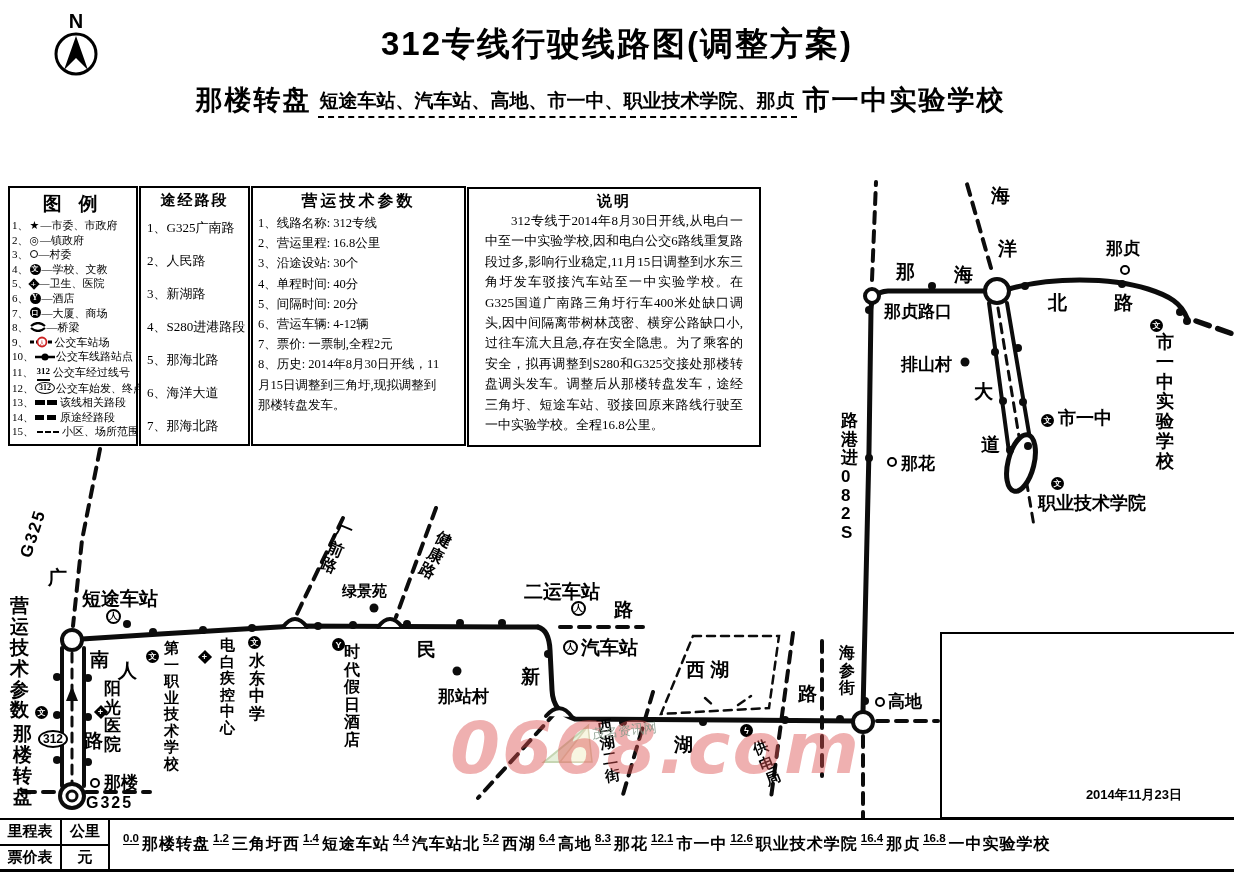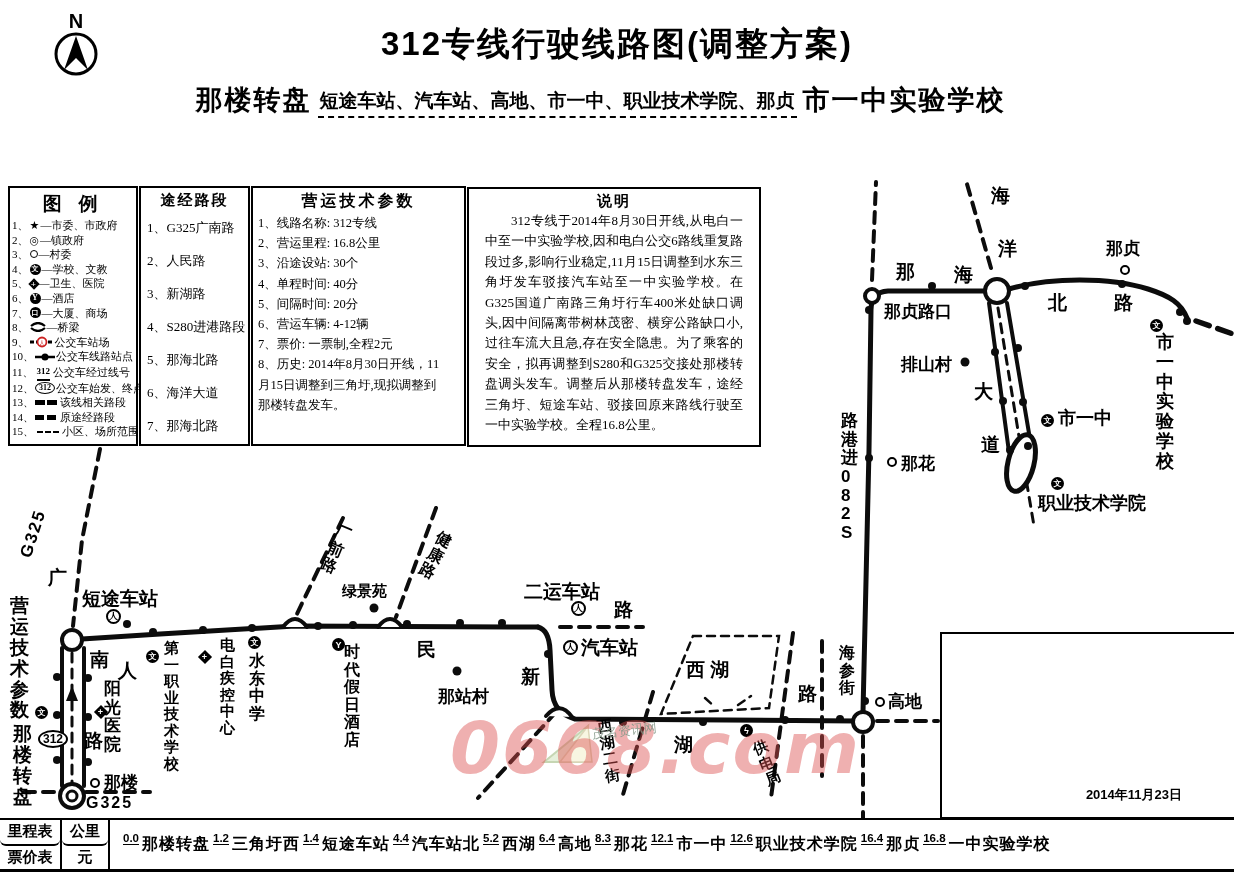--- a/index.html
+++ b/index.html
@@ -53,21 +53,21 @@
   .seg-dash{display:inline-block;width:9px;height:5px;background:#000;margin-right:3px;}
   .seg-area{display:inline-block;width:22px;border-top:2px dashed #000;margin:0 2px;}
   .l312{font-size:9px;font-weight:bold;border-bottom:2px solid #000;margin:0 2px;}
   
   #wm-text{left:450px;top:706px;font-size:72px;font-weight:bold;color:rgba(219,80,80,0.45);z-index:6;letter-spacing:2px;font-family:"DejaVu Sans",sans-serif;font-style:italic;}
   #wm-site{left:592px;top:722px;font-size:13px;color:rgba(130,150,135,0.85);z-index:6;transform:rotate(-6deg);}
   
   #mtable{left:0;top:818px;width:1234px;height:49px;border-top:2.5px solid #000;border-bottom:5px solid #000;display:flex;z-index:5;background:#fff;box-sizing:content-box;}
   .mt-col{display:flex;flex-direction:column;}
   .mt-cell{flex:1;display:flex;align-items:center;justify-content:center;font-size:15px;font-weight:600;white-space:nowrap;}
-  .mt-col .mt-cell:first-child{border-bottom:2px solid #000;border-radius:6px;}
+  .mt-col .mt-cell:first-child{border-bottom:2px solid #000;}
   #mt-c1{width:60px;border-right:2px solid #000;}
   #mt-c2{width:46px;border-right:2.5px solid #000;}
   #mt-line{flex:1;display:flex;align-items:center;padding-left:10px;white-space:nowrap;}
   #mt-line .km{font-size:11.5px;font-weight:bold;border-bottom:1.5px solid #000;margin:0 3px;position:relative;top:-6px;}
   #mt-line .stop{font-size:16px;font-weight:bold;letter-spacing:1px;}
 </style>
 </head>
 <body>
 
 <svg class="abs" width="1234" height="872" viewBox="0 0 1234 872" style="left:0;top:0;z-index:1;">

